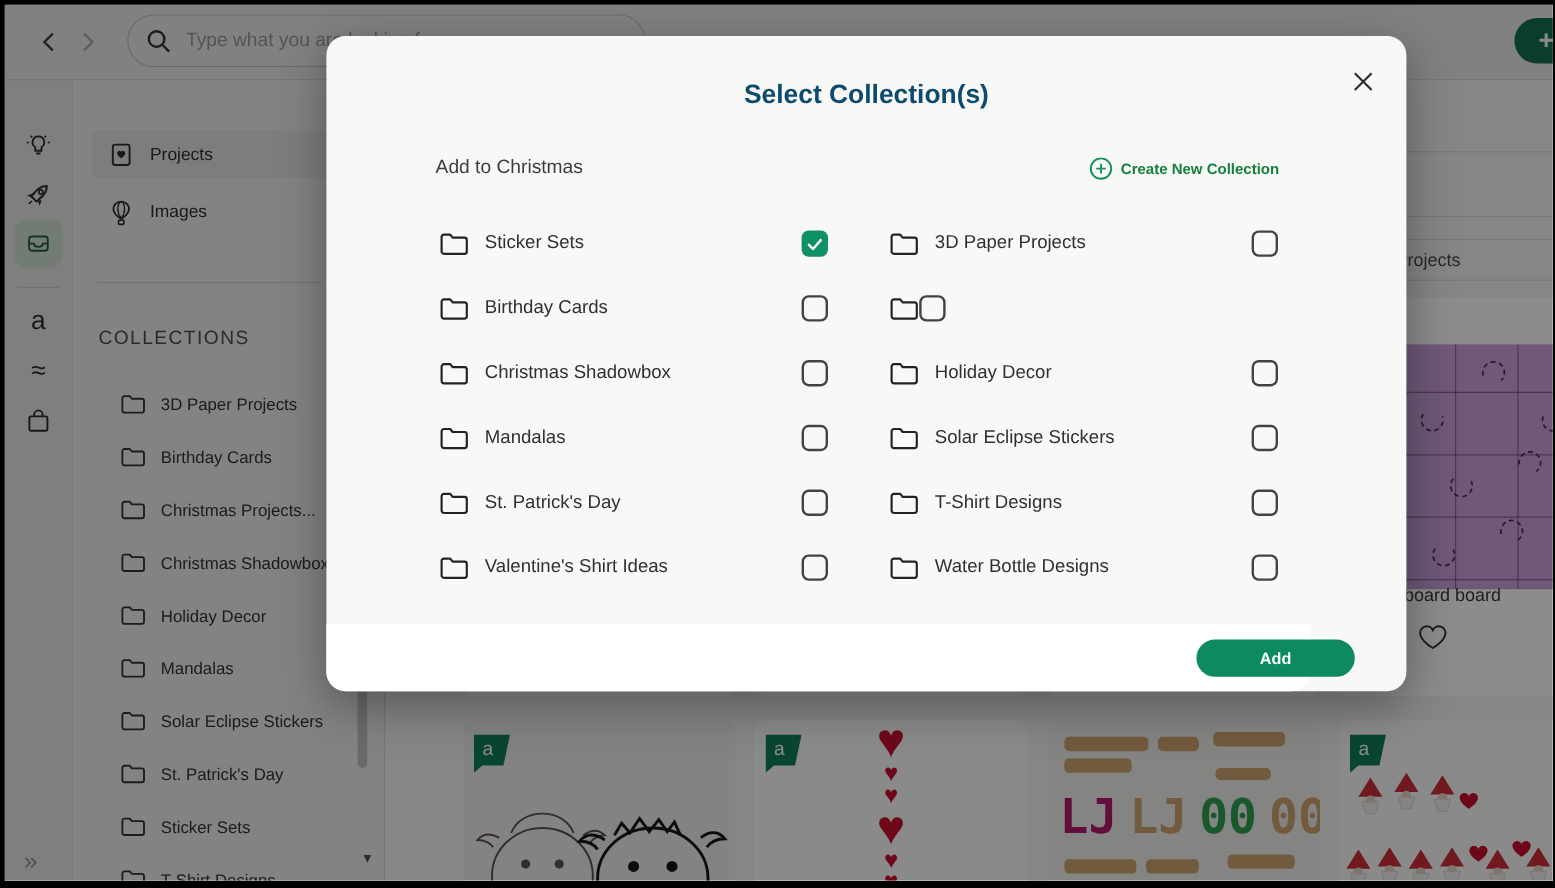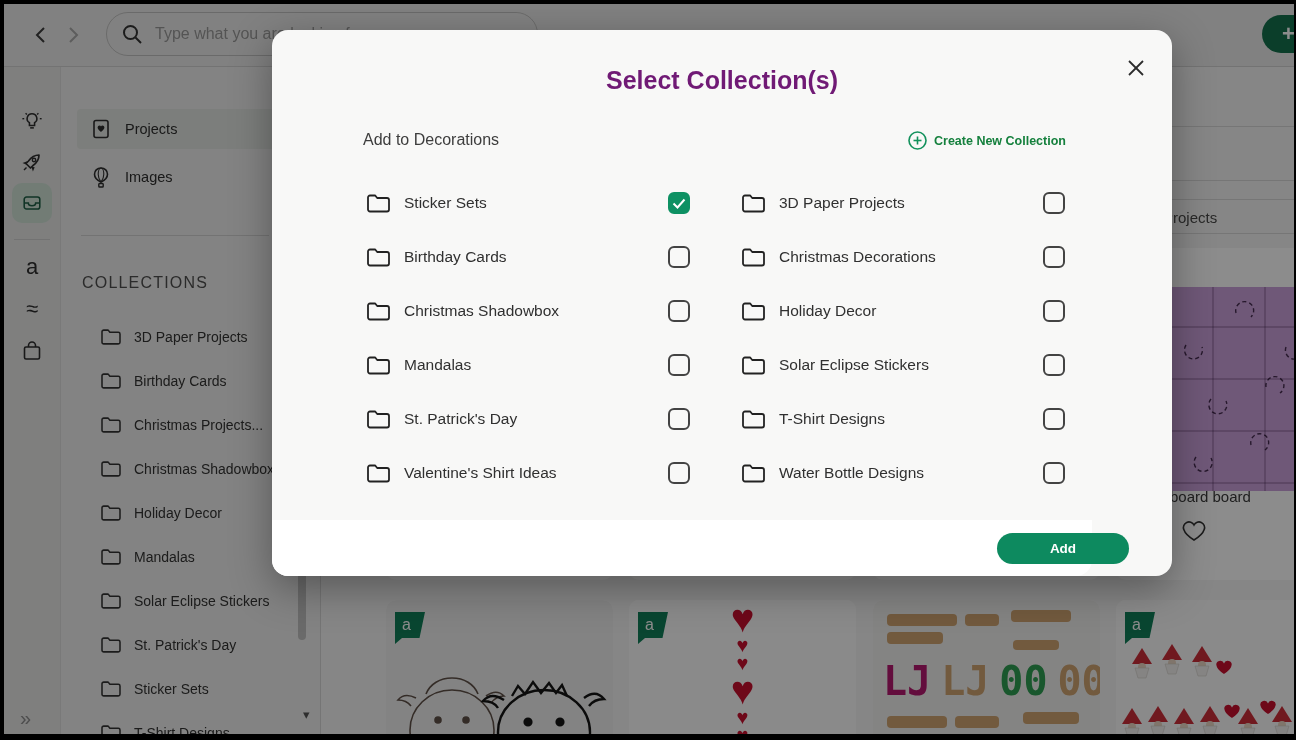--- a/index.html
+++ b/index.html
@@ -64,21 +64,21 @@
   .hearts-col b::before{content:"\2665";}
   .hb{font-size:40px;} .hs{font-size:20px;}
 
   .score-letters{position:absolute;left:10px;top:58px;width:210px;display:flex;gap:10px;font-weight:bold;font-size:40px;font-family:"DejaVu Sans Mono",monospace;}
   .score-bar{position:absolute;background:#cfa471;border-radius:4px;}
 
   
   .overlay{position:absolute;left:0;top:0;width:1290px;height:730px;background:rgba(0,0,0,0.45);z-index:40;}
   .modal{position:absolute;left:268px;top:26px;width:900px;height:546px;background:#f8f8f7;border-radius:16px;z-index:50;
          box-shadow:0 12px 40px rgba(0,0,0,0.35);}
-  .modal-title{position:absolute;left:0;top:36px;width:900px;text-align:center;font-size:25px;font-weight:bold;color:#701a75;}
+  .modal-title{position:absolute;left:0;top:36px;width:900px;text-align:center;font-size:22px;font-weight:bold;color:#0c4a6e;}
   .modal-close{position:absolute;left:852px;top:26px;width:24px;height:24px;color:#2c2c2c;cursor:pointer;display:flex;align-items:center;justify-content:center;}
   .modal-sub{position:absolute;left:91px;top:101px;font-size:16px;color:#3d3d3d;}
   .create-link{position:absolute;left:636px;top:101px;display:flex;align-items:center;gap:7px;color:#15803d;cursor:pointer;}
   .create-link span{font-size:12.5px;font-weight:bold;}
   .modal-cols{position:absolute;top:146px;left:0;width:900px;}
   .modal-col{position:absolute;top:0;width:324px;}
   .col-left{left:94px;} .col-right{left:469px;}
   .modal-row{display:flex;align-items:center;height:54px;gap:0;}
   .modal-row .folder{flex:0 0 auto;color:#222;}
   .row-label{margin-left:13px;font-size:15.5px;color:#303030;flex:1 1 auto;}
@@ -416,21 +416,21 @@
   <div class="overlay"></div>
 
   <div class="modal">
     <div class="modal-title">Select Collection(s)</div>
     <div class="modal-close">
       <svg width="18" height="18" viewBox="0 0 18 18">
         <line x1="2" y1="2" x2="16" y2="16" stroke="#2c2c2c" stroke-width="1.8"></line>
         <line x1="16" y1="2" x2="2" y2="16" stroke="#2c2c2c" stroke-width="1.8"></line>
           </svg>
     </div>
-    <div class="modal-sub">Add to Decorations</div>
+    <div class="modal-sub">Add to Christmas</div>
     <div class="create-link">
       <svg width="19" height="19" viewBox="0 0 19 19">
         <circle cx="9.5" cy="9.5" r="8.5" fill="none" stroke="#12915c" stroke-width="1.6"></circle>
         <line x1="9.5" y1="5.5" x2="9.5" y2="13.5" stroke="#12915c" stroke-width="1.6"></line>
         <line x1="5.5" y1="9.5" x2="13.5" y2="9.5" stroke="#12915c" stroke-width="1.6"></line>
           </svg>
       <span>Create New Collection</span>
     </div>
     <div class="modal-cols">
       <div class="modal-col col-left">
@@ -504,21 +504,20 @@
     <span class="row-label">3D Paper Projects</span>
     <span class="checkbox">
       
     </span>
   </div>
 
   <div class="modal-row">
     <svg class="folder" width="25" height="21" viewBox="0 0 25 21">
       <path d="M2 4.5A2 2 0 0 1 4 2.5h5.2l2 2.5H21a2 2 0 0 1 2 2v9.5a2 2 0 0 1-2 2H4a2 2 0 0 1-2-2z" fill="none" stroke="#222" stroke-width="1.8" stroke-linejoin="round"></path>
     </svg>
-    <span class="row-label">Christmas Decorations</span>
     <span class="checkbox">
       
     </span>
   </div>
 
   <div class="modal-row">
     <svg class="folder" width="25" height="21" viewBox="0 0 25 21">
       <path d="M2 4.5A2 2 0 0 1 4 2.5h5.2l2 2.5H21a2 2 0 0 1 2 2v9.5a2 2 0 0 1-2 2H4a2 2 0 0 1-2-2z" fill="none" stroke="#222" stroke-width="1.8" stroke-linejoin="round"></path>
     </svg>
     <span class="row-label">Holiday Decor</span>

